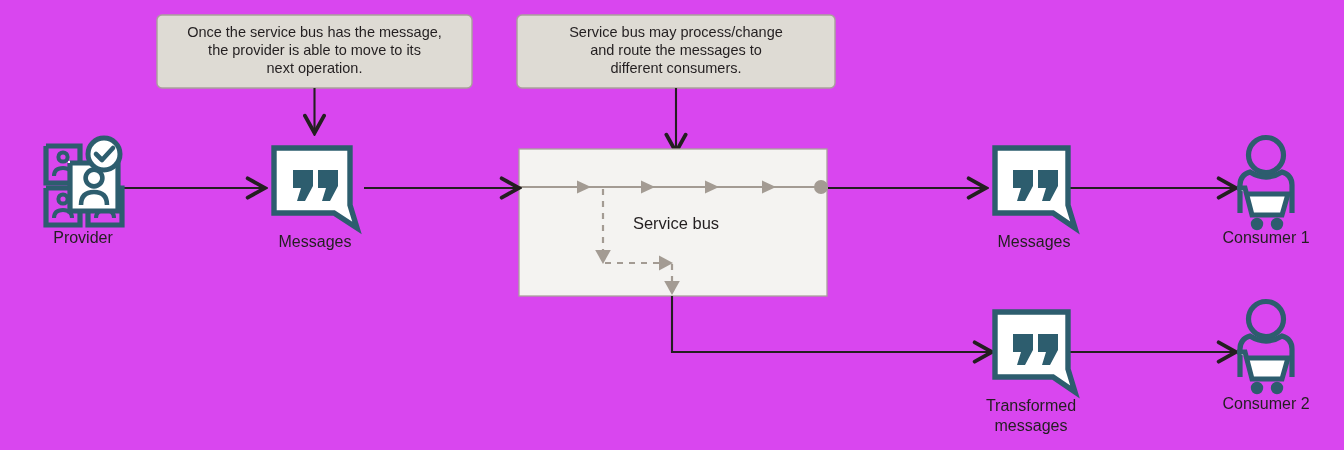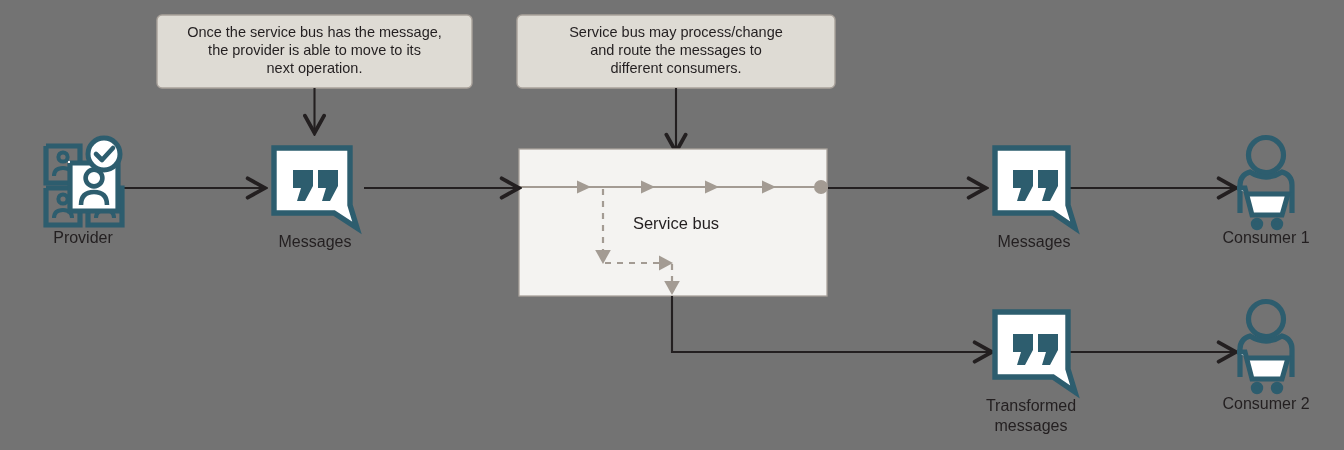--- a/index.html
+++ b/index.html
@@ -9,21 +9,21 @@
     background: #ffffff;
   }
   body {
     font-family: "Liberation Sans", sans-serif;
     -webkit-font-smoothing: antialiased;
   }
   #diagram-root {
     position: relative;
     width: 1344px;
     height: 450px;
-    background: #737373;
+    background: #d946ef;
     overflow: hidden;
   }
   #diagram-svg {
     position: absolute;
     top: 0;
     left: 0;
     width: 1344px;
     height: 450px;
   }
   .callout-text {

